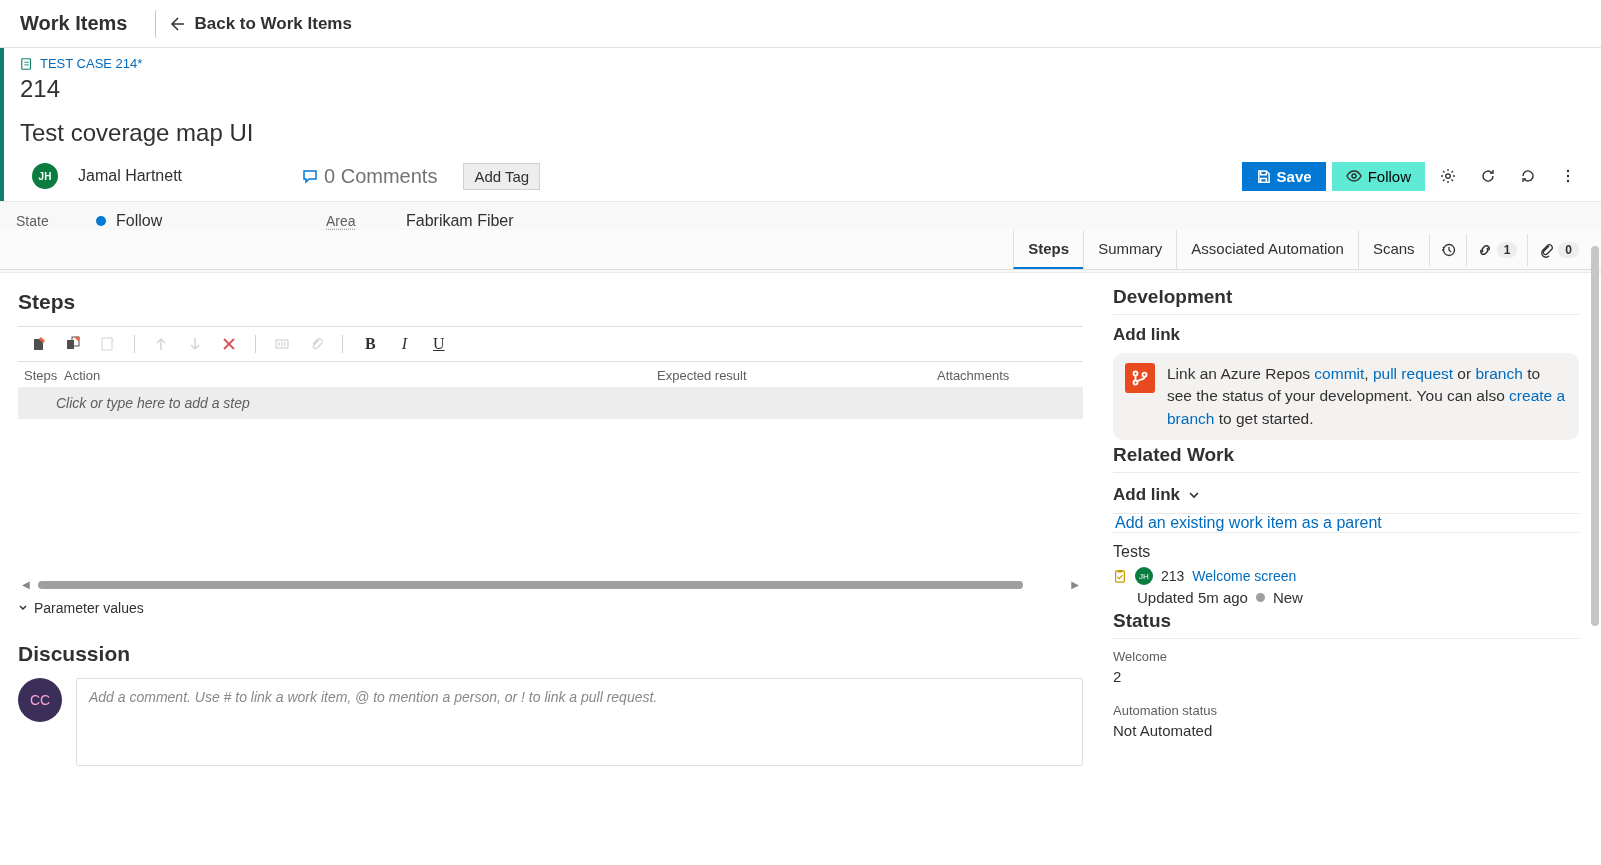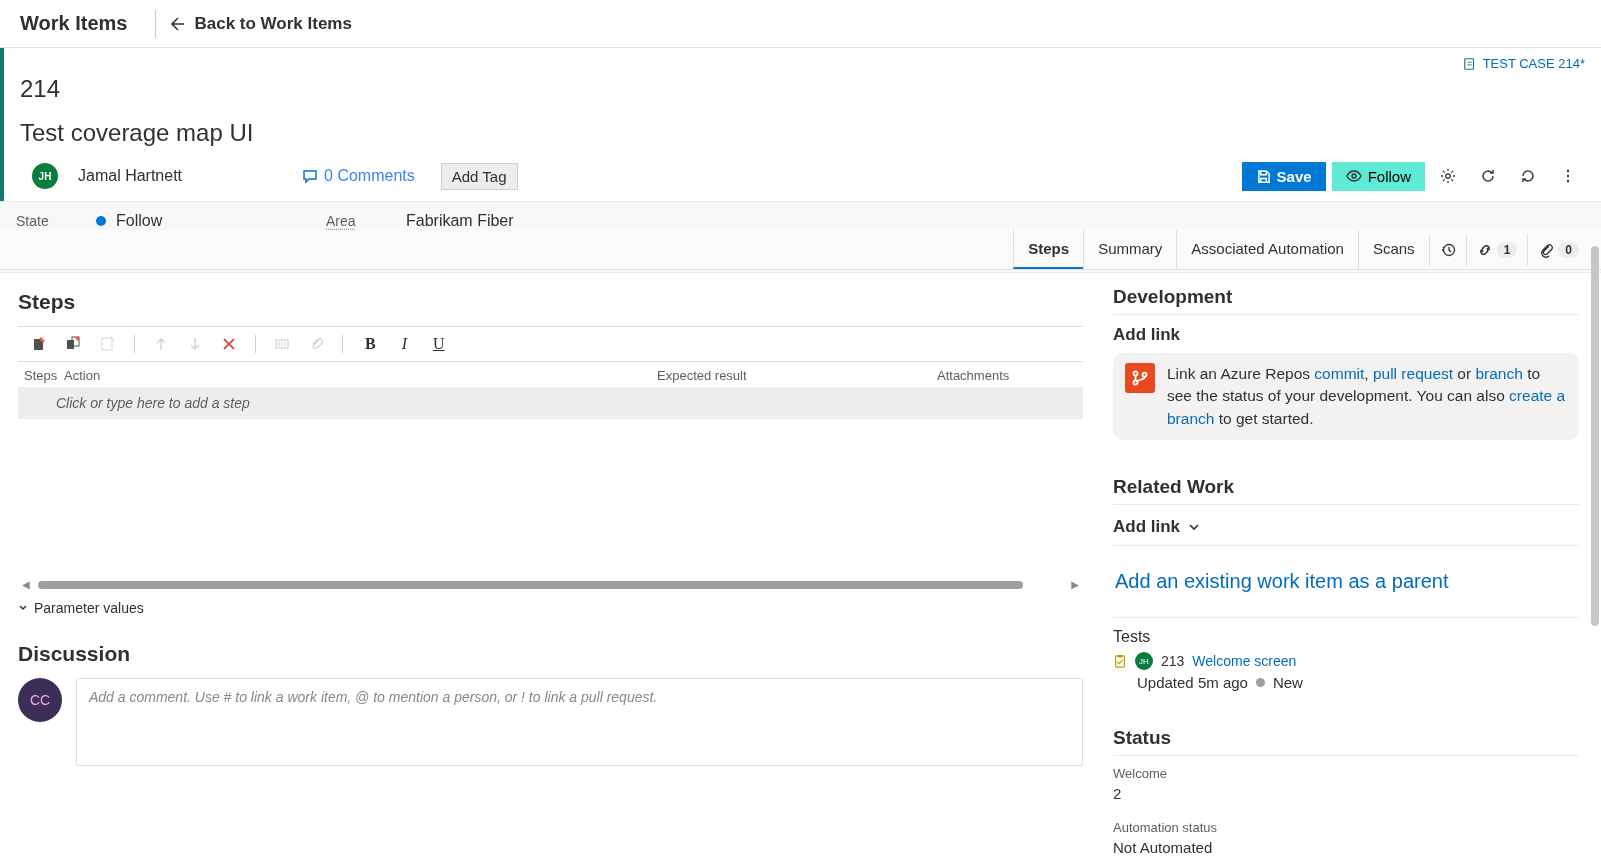--- a/index.html
+++ b/index.html
@@ -3,30 +3,30 @@
 <meta charset="utf-8">
 <style>
   * { box-sizing: border-box; margin: 0; padding: 0; }
   body { font-family: "Segoe UI", -apple-system, sans-serif; font-size: 14px; color: #323130; background: #fff; }
   .topbar { display: flex; align-items: center; height: 48px; padding: 0 20px; border-bottom: 1px solid #e1dfdd; }
   .topbar-title { font-size: 20px; font-weight: 600; margin-right: 16px; }
   .topbar-divider { width: 1px; height: 28px; background: #c8c6c4; margin: 0 12px; }
   .back-link { display: flex; align-items: center; gap: 10px; font-size: 17px; font-weight: 600; cursor: pointer; }
   .back-link svg { width: 16px; height: 16px; }
   .accent-bar { border-left: 4px solid #107c6f; background: #fff; }
-  .crumb { display: flex; align-items: center; gap: 6px; padding: 8px 16px 2px; color: #006cbe; font-size: 13px; justify-content: flex-end; }
+  .crumb { display: flex; align-items: center; gap: 6px; padding: 8px 16px 2px; color: #006cbe; font-size: 13px; }
   .crumb svg { width: 14px; height: 14px; }
   .title-row { display: flex; align-items: baseline; gap: 16px; padding: 2px 16px 8px; flex-direction: column; }
   .wid { font-size: 24px; font-weight: 400; color: #323130; }
   .wtitle { font-size: 24px; font-weight: 400; }
   .meta-row { display: flex; align-items: center; justify-content: space-between; padding: 4px 16px 8px 28px; }
   .meta-left { display: flex; align-items: center; gap: 20px; }
   .avatar { width: 26px; height: 26px; border-radius: 50%; background: #0a7d3e; color: #fff; display: flex; align-items: center; justify-content: center; font-size: 10px; font-weight: 600; }
   .assignee-name { font-size: 16px; }
-  .comments-link { display: flex; align-items: center; gap: 6px; color: #3b82f6; font-size: 16px; margin-left: 100px; cursor: pointer; }
+  .comments-link { display: flex; align-items: center; gap: 6px; color: #737373; font-size: 20px; margin-left: 100px; cursor: pointer; }
   .addtag { background: #ededed; border: 1px solid #d2d0ce; padding: 4px 10px; font-size: 15px; margin-left: 6px; cursor: pointer; }
   .actions { display: flex; align-items: center; gap: 6px; }
   .btn { display: flex; align-items: center; gap: 6px; padding: 6px 14px; font-size: 15px; border: none; cursor: pointer; background: transparent; }
   .btn-primary { background: #0078d4; color: #fff; font-weight: 600; }
   .btn-follow { background: #5eead4; }
   .icon-btn { width: 34px; height: 34px; display: flex; align-items: center; justify-content: center; cursor: pointer; }
   .icon-btn svg { width: 16px; height: 16px; }
   .fields-bar { display: flex; background: #f8f8f8; border-top: 1px solid #eaeaea; border-bottom: 1px solid #eaeaea; padding: 10px 16px; }
   .fields-left { display: flex; flex-direction: column; gap: 14px; flex: 0 0 310px; }
   .fields-mid { display: flex; flex-direction: column; gap: 14px; flex: 0 0 600px; }
@@ -62,30 +62,30 @@
   .sh-attach { flex: 0 0 140px; }
   .steps-placeholder { background: #ededed; padding: 8px 38px; font-style: italic; color: #605e5c; font-size: 14px; cursor: text; }
   .hscroll { display: flex; align-items: center; gap: 4px; margin-top: 160px; }
   .hscroll-arrow { color: #8a8886; font-size: 10px; padding: 0 4px; }
   .hscroll-thumb { height: 8px; background: #a19f9d; border-radius: 4px; flex: 1; margin-right: 40px; }
   .params { display: flex; align-items: center; gap: 6px; font-size: 14px; margin-top: 10px; cursor: pointer; }
   .discussion { margin-top: 26px; }
   .disc-row { display: flex; gap: 14px; margin-top: 10px; }
   .cc-avatar { width: 44px; height: 44px; border-radius: 50%; background: #3b2e58; color: #f9a8d4; display: flex; align-items: center; justify-content: center; font-size: 14px; }
   .disc-input { flex: 1; border: 1px solid #e1dfdd; border-radius: 2px; min-height: 88px; padding: 10px 12px; color: #8a8886; font-style: italic; font-size: 14px; }
-  .side-section { margin-bottom: 36px; }
+  .side-section { margin-bottom: 4px; }
   .side-h { font-size: 19px; font-weight: 600; margin: 4px 0 10px; border-bottom: 1px solid #eaeaea; padding-bottom: 6px; }
   .addlink-h { font-size: 17px; font-weight: 600; margin: 6px 0 8px; }
   .devbox { display: flex; gap: 12px; background: #f3f2f1; padding: 10px 12px; border-radius: 10px; }
   .devicon { width: 30px; height: 30px; background: #e8491e; border-radius: 3px; display: flex; align-items: center; justify-content: center; flex-shrink: 0; }
   .devicon svg { width: 18px; height: 18px; stroke: #fff; fill: none; }
   .devtext { font-size: 15.5px; line-height: 1.45; }
   .la { color: #006cbe; cursor: pointer; }
   .addlink-dd { display: flex; align-items: center; gap: 8px; font-size: 17px; font-weight: 600; cursor: pointer; padding: 2px 0; }
-  .parent-link { color: #006cbe; font-size: 20px; padding: 24px 2px; display: block; cursor: pointer; border-bottom: 1px solid #eaeaea; border-top: 1px solid #eaeaea; margin-top: 6px; }
+  .parent-link { color: #006cbe; font-size: 16px; padding: 0 2px; display: block; cursor: pointer; border-bottom: 1px solid #eaeaea; border-top: 1px solid #eaeaea; margin-top: 6px; }
   .tests-h { font-size: 16px; margin-top: 10px; }
   .test-item { display: flex; align-items: center; gap: 8px; margin-top: 6px; }
   .clip-ic { width: 14px; height: 14px; color: #c19c00; }
   .mini-av { width: 18px; height: 18px; border-radius: 50%; background: #0a7d3e; color: #fff; display: flex; align-items: center; justify-content: center; font-size: 8px; }
   .test-id { color: #323130; }
   .test-title { color: #006cbe; cursor: pointer; }
   .test-sub { font-size: 15px; color: #323130; padding-left: 24px; margin-top: 4px; display: flex; align-items: center; gap: 8px; }
   .gray-dot { width: 9px; height: 9px; border-radius: 50%; background: #a19f9d; display: inline-block; }
   .status-f { font-size: 13px; color: #605e5c; margin-top: 10px; }
   .status-v { font-size: 15px; padding: 4px 0 8px; }

